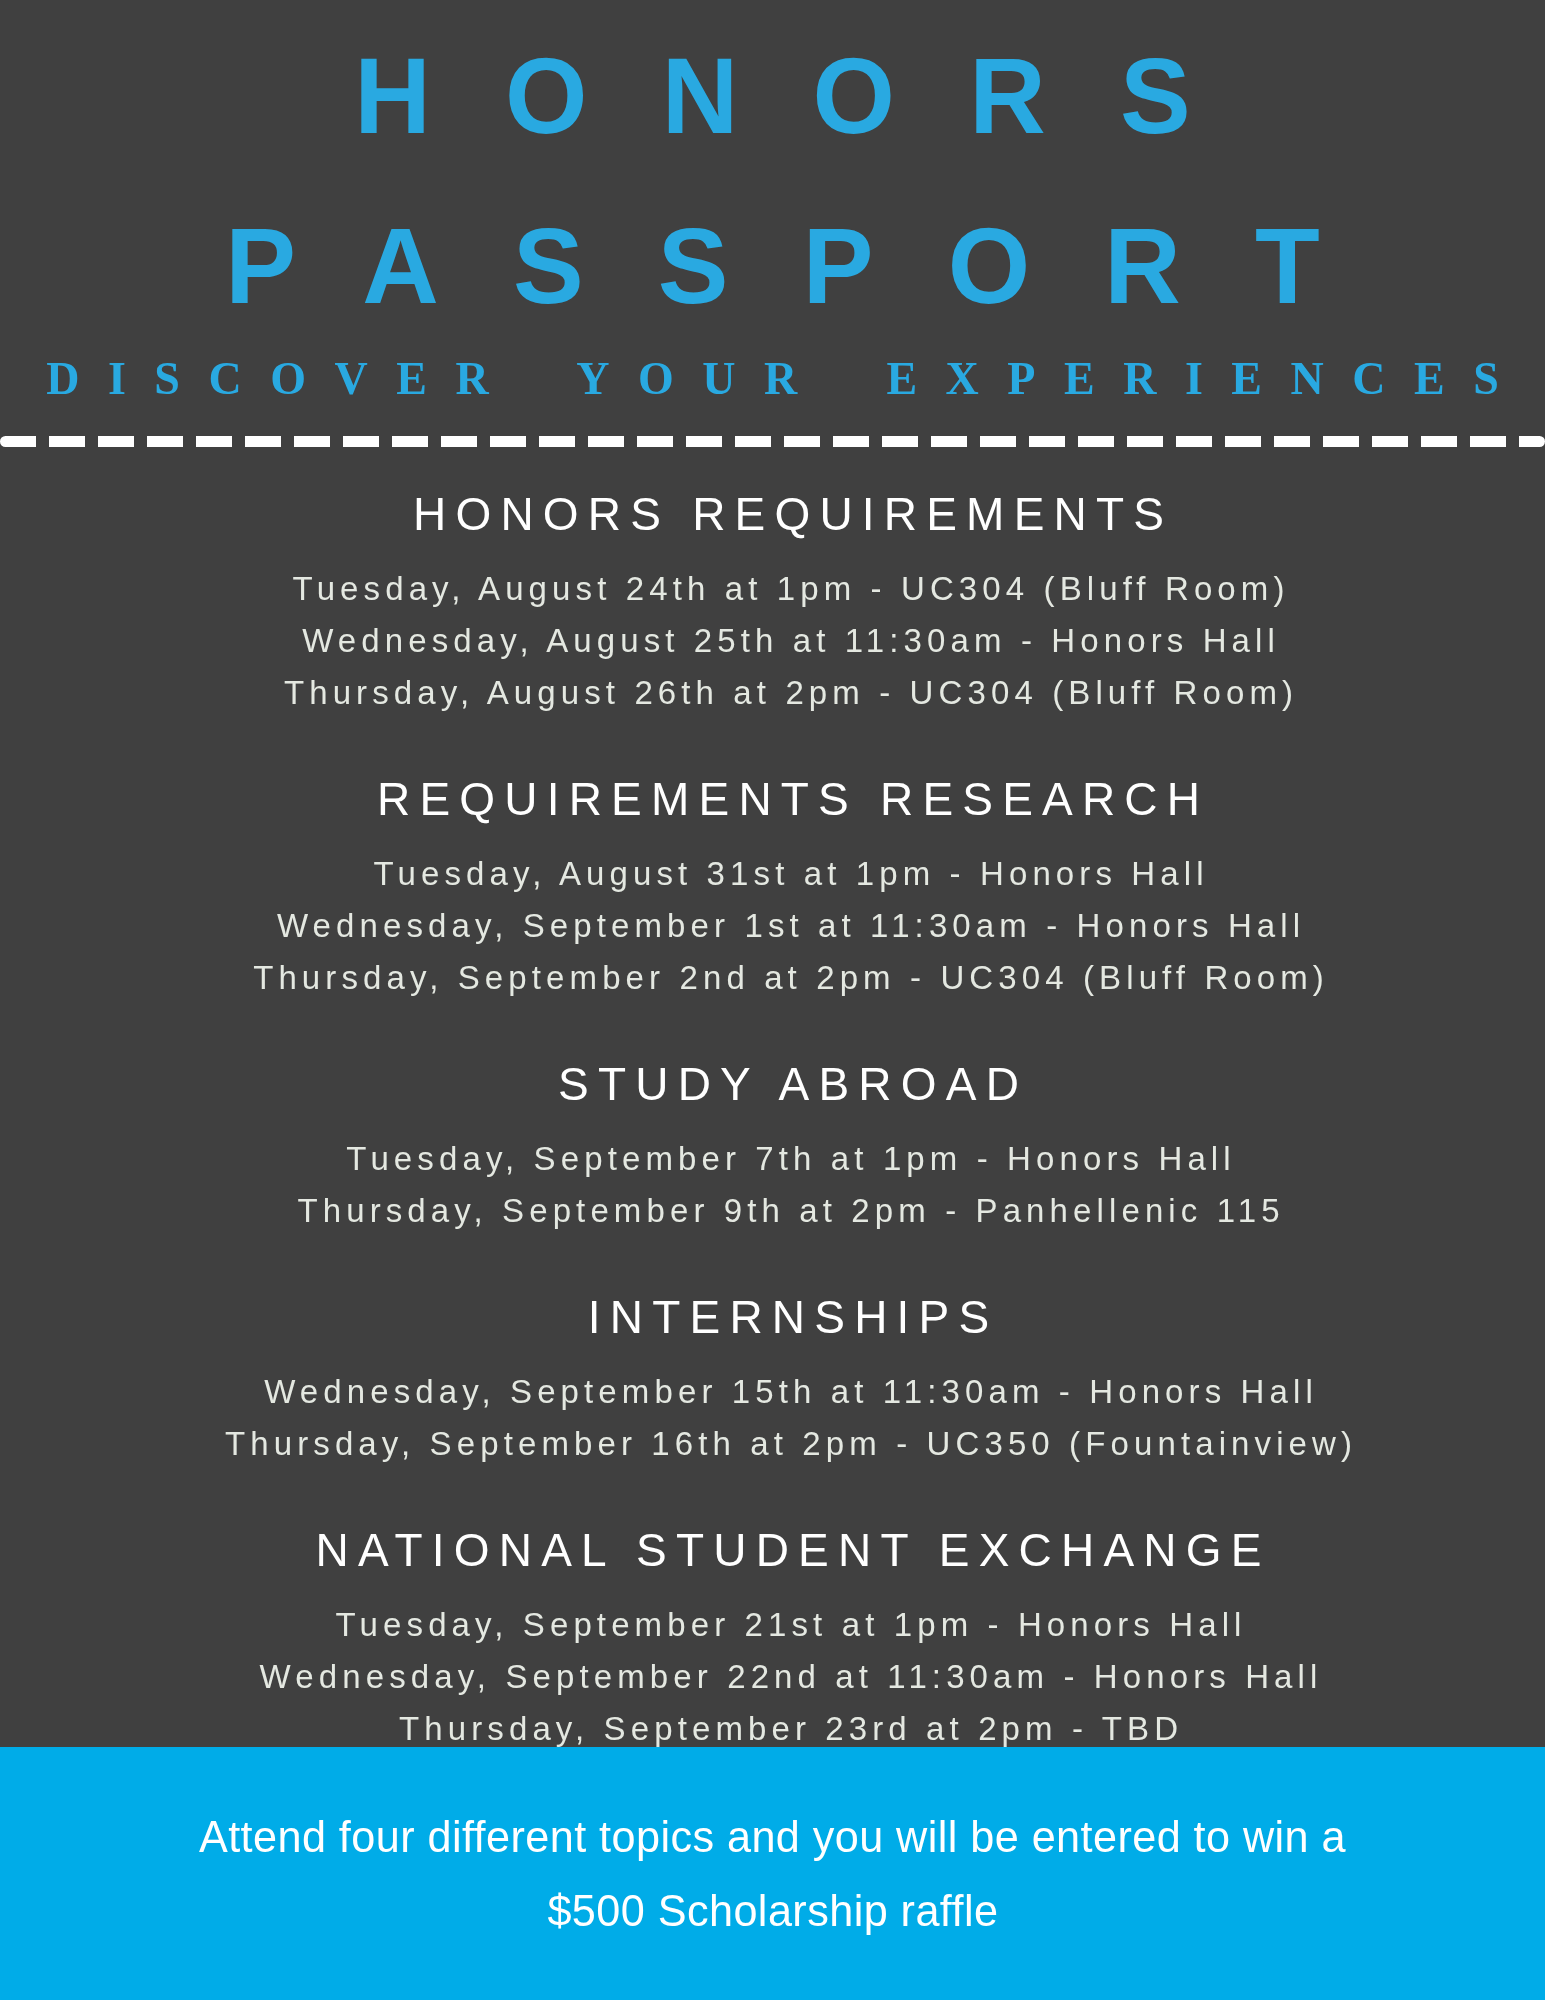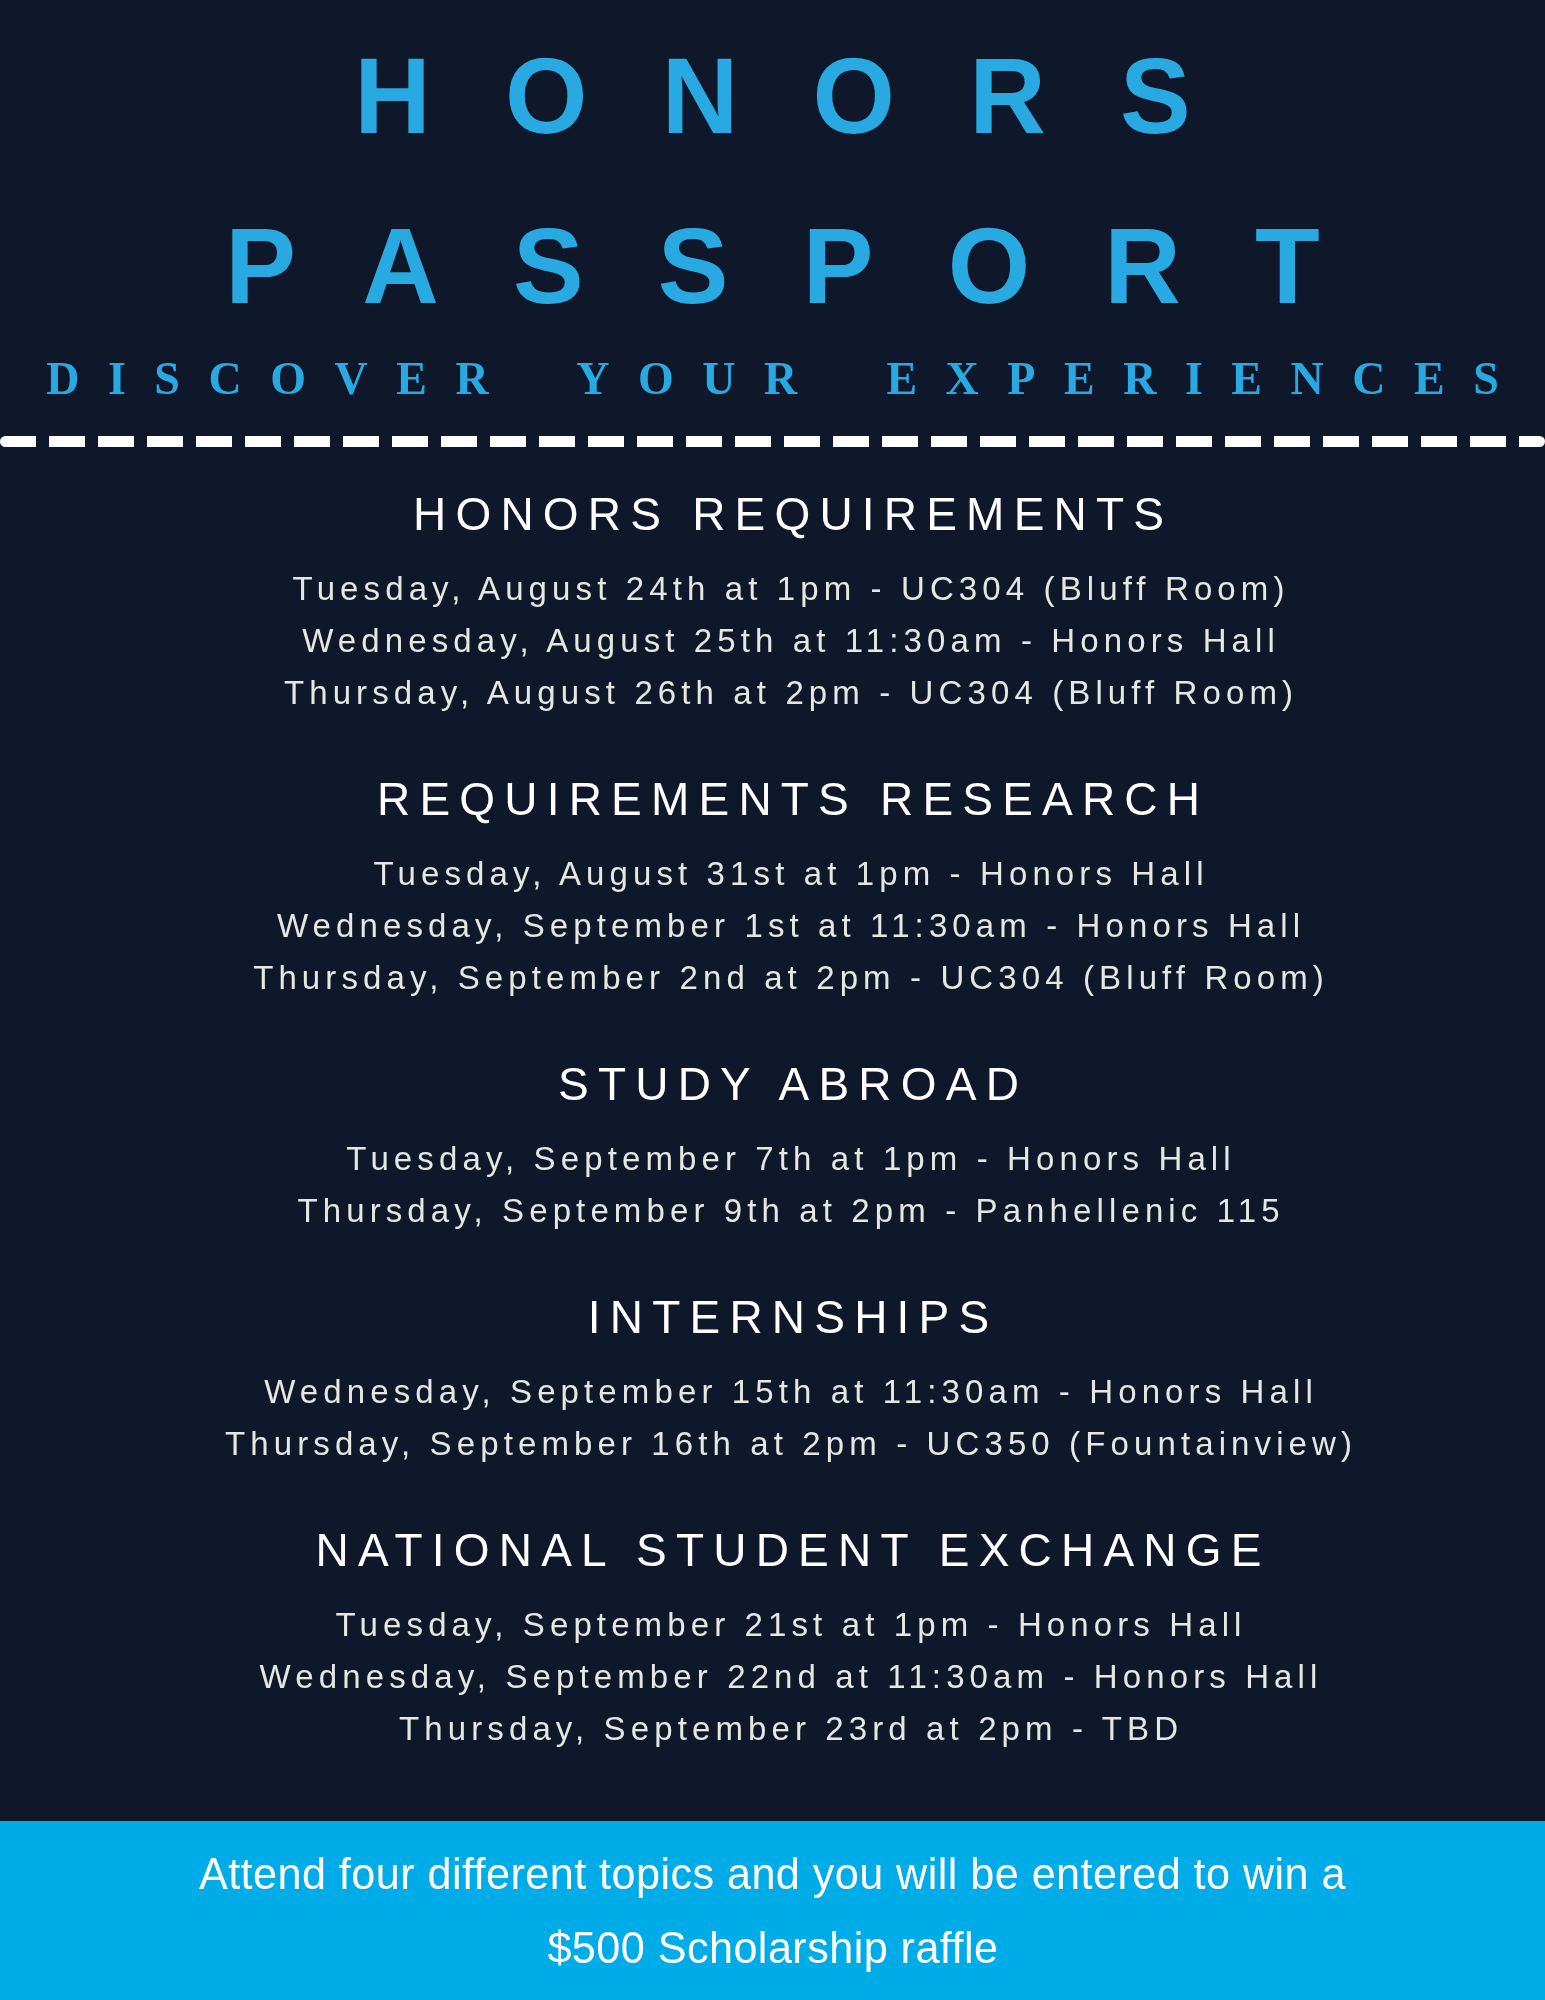--- a/index.html
+++ b/index.html
@@ -7,21 +7,21 @@
     width: 1545px;
     height: 2000px;
     background: #0A3182;
     font-family: "Liberation Sans", sans-serif;
     overflow: hidden;
   }
   .poster {
     position: relative;
     width: 1545px;
     height: 2000px;
-    background: #0f172a;
+    background: #404040;
     display: flex;
     flex-direction: column;
     align-items: center;
   }
   
   .header {
     width: 100%;
     text-align: center;
     color: #29A9E1;
   }
@@ -91,21 +91,21 @@
     padding-left: 0.155em;
     color: #E4E8E1;
     white-space: nowrap;
   }
   
   .footer-banner {
     position: absolute;
     left: 0;
     bottom: 0;
     width: 100%;
-    height: 179px;
+    height: 253px;
     background: #00ACE8;
     display: flex;
     flex-direction: column;
     justify-content: center;
     align-items: center;
     text-align: center;
   }
   .banner-line {
     font-family: "Liberation Sans", sans-serif;
     font-weight: 400;

